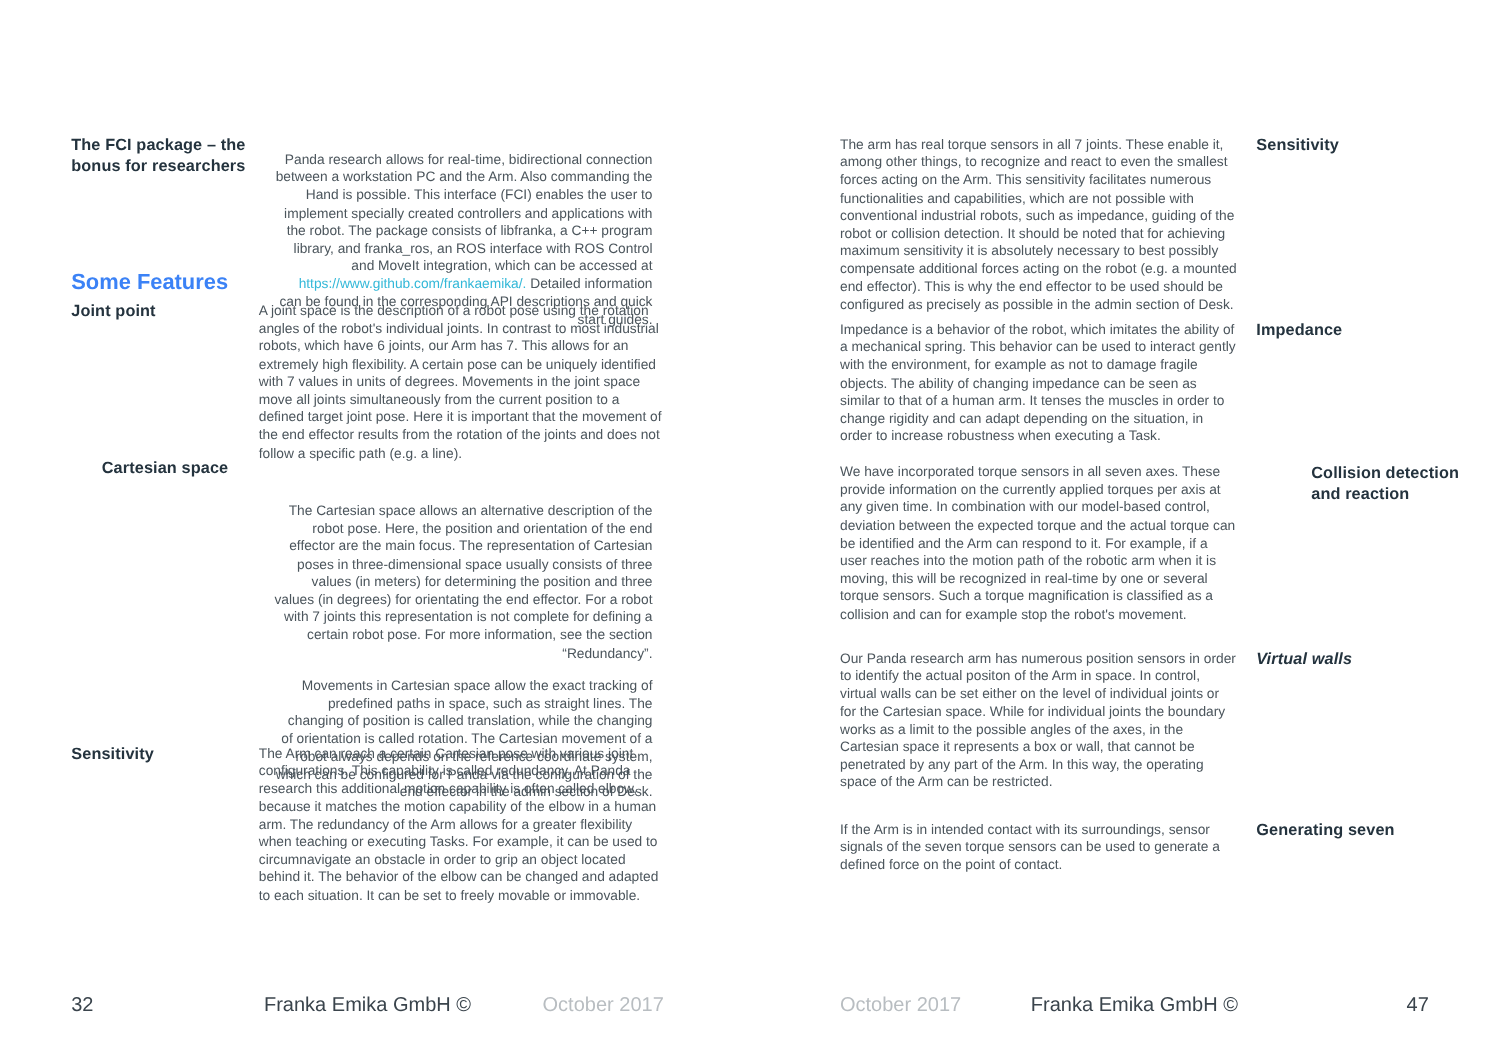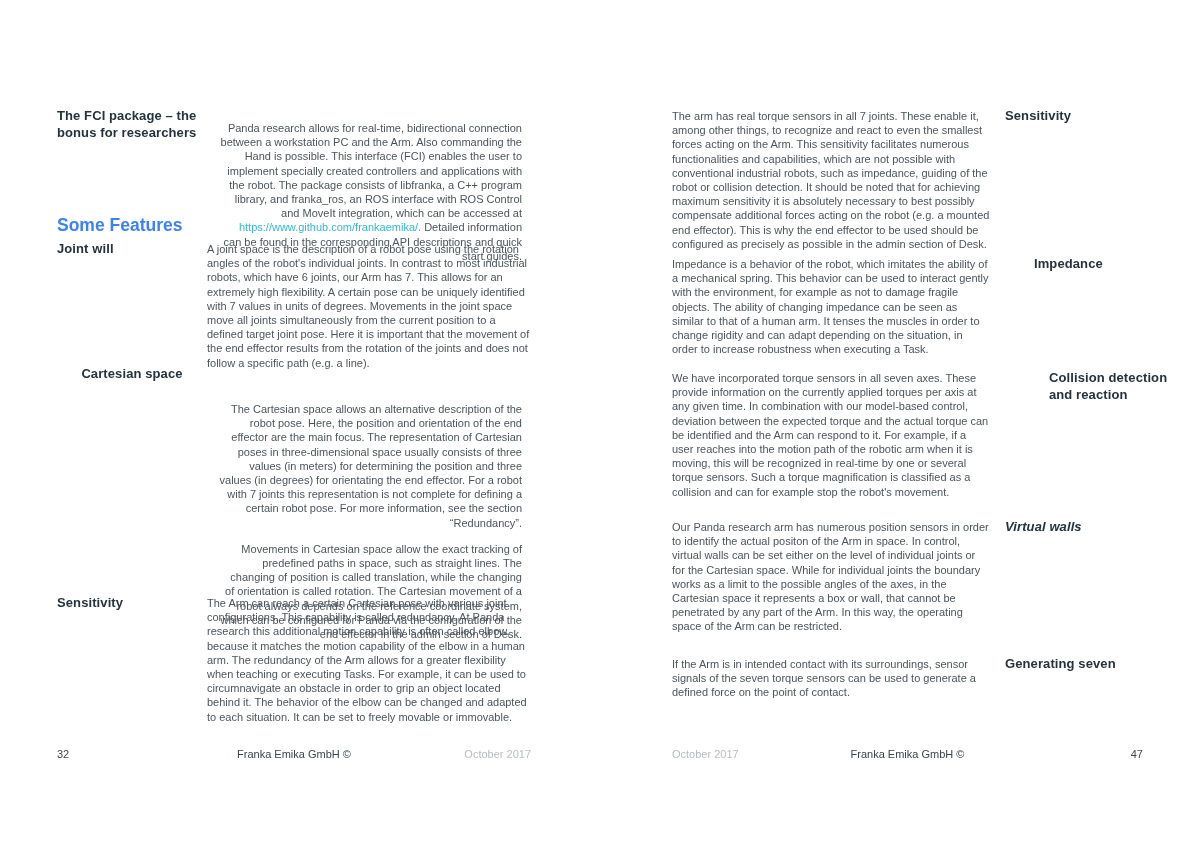--- a/index.html
+++ b/index.html
@@ -26,25 +26,25 @@
   .body-text {
     position:absolute;
     font-size:11px;
     line-height:14.2px;
     color:#4b555c;
   }
   .body-text p { margin:12px;text-align:right; }
   .link { color:#33b8d8; text-decoration:none; cursor:pointer; }
   .footer {
     position:absolute;
-    top:748px;
+    top:796px;
     display:grid;
     grid-template-columns:1fr auto 1fr;
     align-items:baseline;
-    font-size:11px;
+    font-size:16px;
     color:#3a444c;
   }
   .footer .f-left  { justify-self:start; }
   .footer .f-center{ justify-self:center; }
   .footer .f-right { justify-self:end; }
   .muted { color:#b8bdc1; }
   .footer-left-page  { left:57px;  width:474px; }
   .footer-right-page { left:672px; width:471px; }
 </style>
 </head>
@@ -54,21 +54,21 @@
 
   <div>
 
     <div class="section-heading" style="left:57px; top:108px; width:150px;">The FCI package – the bonus for researchers</div>
     <div class="body-text" style="left:207px; top:109px; width:327px;">
       <p><span>Panda research allows for real-time, bidirectional connection between a workstation PC and the Arm. Also commanding the Hand is possible. This interface (FCI) enables the user to implement specially created controllers and applications with the robot. The package consists of libfranka, a C++ program library, and franka_ros, an ROS interface with ROS Control and MoveIt integration, which can be accessed at </span><span class="link">https://www.github.com/frankaemika/.</span><span> Detailed information can be found in the corresponding API descriptions and quick start guides.</span></p>
     </div>
 
     <div class="big-heading" style="left:57px; top:215px;">Some Features</div>
 
-    <div class="section-heading" style="left:57px; top:241px; width:150px;">Joint will</div>
+    <div class="section-heading" style="left:57px; top:241px; width:150px;">Joint point</div>
     <div class="body-text" style="left:207px; top:242px; width:327px;">A joint space is the description of a robot pose using the rotation angles of the robot's individual joints. In contrast to most industrial robots, which have 6 joints, our Arm has 7. This allows for an extremely high flexibility. A certain pose can be uniquely identified with 7 values in units of degrees. Movements in the joint space move all joints simultaneously from the current position to a defined target joint pose. Here it is important that the movement of the end effector results from the rotation of the joints and does not follow a specific path (e.g. a line).</div>
 
     <div class="section-heading" style="left:57px; top:366px; width:150px;text-align:center;">Cartesian space</div>
     <div class="body-text" style="left:207px; top:390px; width:327px;">
       <p>The Cartesian space allows an alternative description of the robot pose. Here, the position and orientation of the end effector are the main focus. The representation of Cartesian poses in three-dimensional space usually consists of three values (in meters) for determining the position and three values (in degrees) for orientating the end effector. For a robot with 7 joints this representation is not complete for defining a certain robot pose. For more information, see the section “Redundancy”.</p>
       <p>Movements in Cartesian space allow the exact tracking of predefined paths in space, such as straight lines. The changing of position is called translation, while the changing of orientation is called rotation. The Cartesian movement of a robot always depends on the reference coordinate system, which can be configured for Panda via the configuration of the end effector in the admin section of Desk.</p>
     </div>
 
     <div class="section-heading" style="left:57px; top:595px; width:150px;">Sensitivity</div>
     <div class="body-text" style="left:207px; top:596px; width:327px;">The Arm can reach a certain Cartesian pose with various joint configurations. This capability is called redundancy. At Panda research this additional motion capability is often called elbow, because it matches the motion capability of the elbow in a human arm. The redundancy of the Arm allows for a greater flexibility when teaching or executing Tasks. For example, it can be used to circumnavigate an obstacle in order to grip an object located behind it. The behavior of the elbow can be changed and adapted to each situation. It can be set to freely movable or immovable.</div>
@@ -79,21 +79,21 @@
       <span class="f-right muted">October 2017</span>
     </div>
   </div>
 
   <div>
 
     <div class="body-text" style="left:672px; top:109px; width:318px;">The arm has real torque sensors in all 7 joints. These enable it, among other things, to recognize and react to even the smallest forces acting on the Arm. This sensitivity facilitates numerous functionalities and capabilities, which are not possible with conventional industrial robots, such as impedance, guiding of the robot or collision detection. It should be noted that for achieving maximum sensitivity it is absolutely necessary to best possibly compensate additional forces acting on the robot (e.g. a mounted end effector). This is why the end effector to be used should be configured as precisely as possible in the admin section of Desk.</div>
     <div class="section-heading" style="left:1005px; top:108px; width:140px;">Sensitivity</div>
 
     <div class="body-text" style="left:672px; top:257px; width:318px;">Impedance is a behavior of the robot, which imitates the ability of a mechanical spring. This behavior can be used to interact gently with the environment, for example as not to damage fragile objects. The ability of changing impedance can be seen as similar to that of a human arm. It tenses the muscles in order to change rigidity and can adapt depending on the situation, in order to increase robustness when executing a Task.</div>
-    <div class="section-heading" style="left:1034px; top:256px; width:140px;">Impedance</div>
+    <div class="section-heading" style="left:1005px; top:256px; width:140px;">Impedance</div>
 
     <div class="body-text" style="left:672px; top:371px; width:318px;">We have incorporated torque sensors in all seven axes. These provide information on the currently applied torques per axis at any given time. In combination with our model-based control, deviation between the expected torque and the actual torque can be identified and the Arm can respond to it. For example, if a user reaches into the motion path of the robotic arm when it is moving, this will be recognized in real-time by one or several torque sensors. Such a torque magnification is classified as a collision and can for example stop the robot's movement.</div>
     <div class="section-heading" style="left:1005px; top:370px; width:135px;margin-left:44px;">Collision detection and reaction</div>
 
     <div class="body-text" style="left:672px; top:520px; width:318px;">Our Panda research arm has numerous position sensors in order to identify the actual positon of the Arm in space. In control, virtual walls can be set either on the level of individual joints or for the Cartesian space. While for individual joints the boundary works as a limit to the possible angles of the axes, in the Cartesian space it represents a box or wall, that cannot be penetrated by any part of the Arm. In this way, the operating space of the Arm can be restricted.</div>
     <div class="section-heading" style="left:1005px; top:519px; width:140px;font-style:italic;">Virtual walls</div>
 
     <div class="body-text" style="left:672px; top:657px; width:318px;">If the Arm is in intended contact with its surroundings, sensor signals of the seven torque sensors can be used to generate a defined force on the point of contact.</div>
     <div class="section-heading" style="left:1005px; top:656px; width:140px;">Generating seven</div>
 

